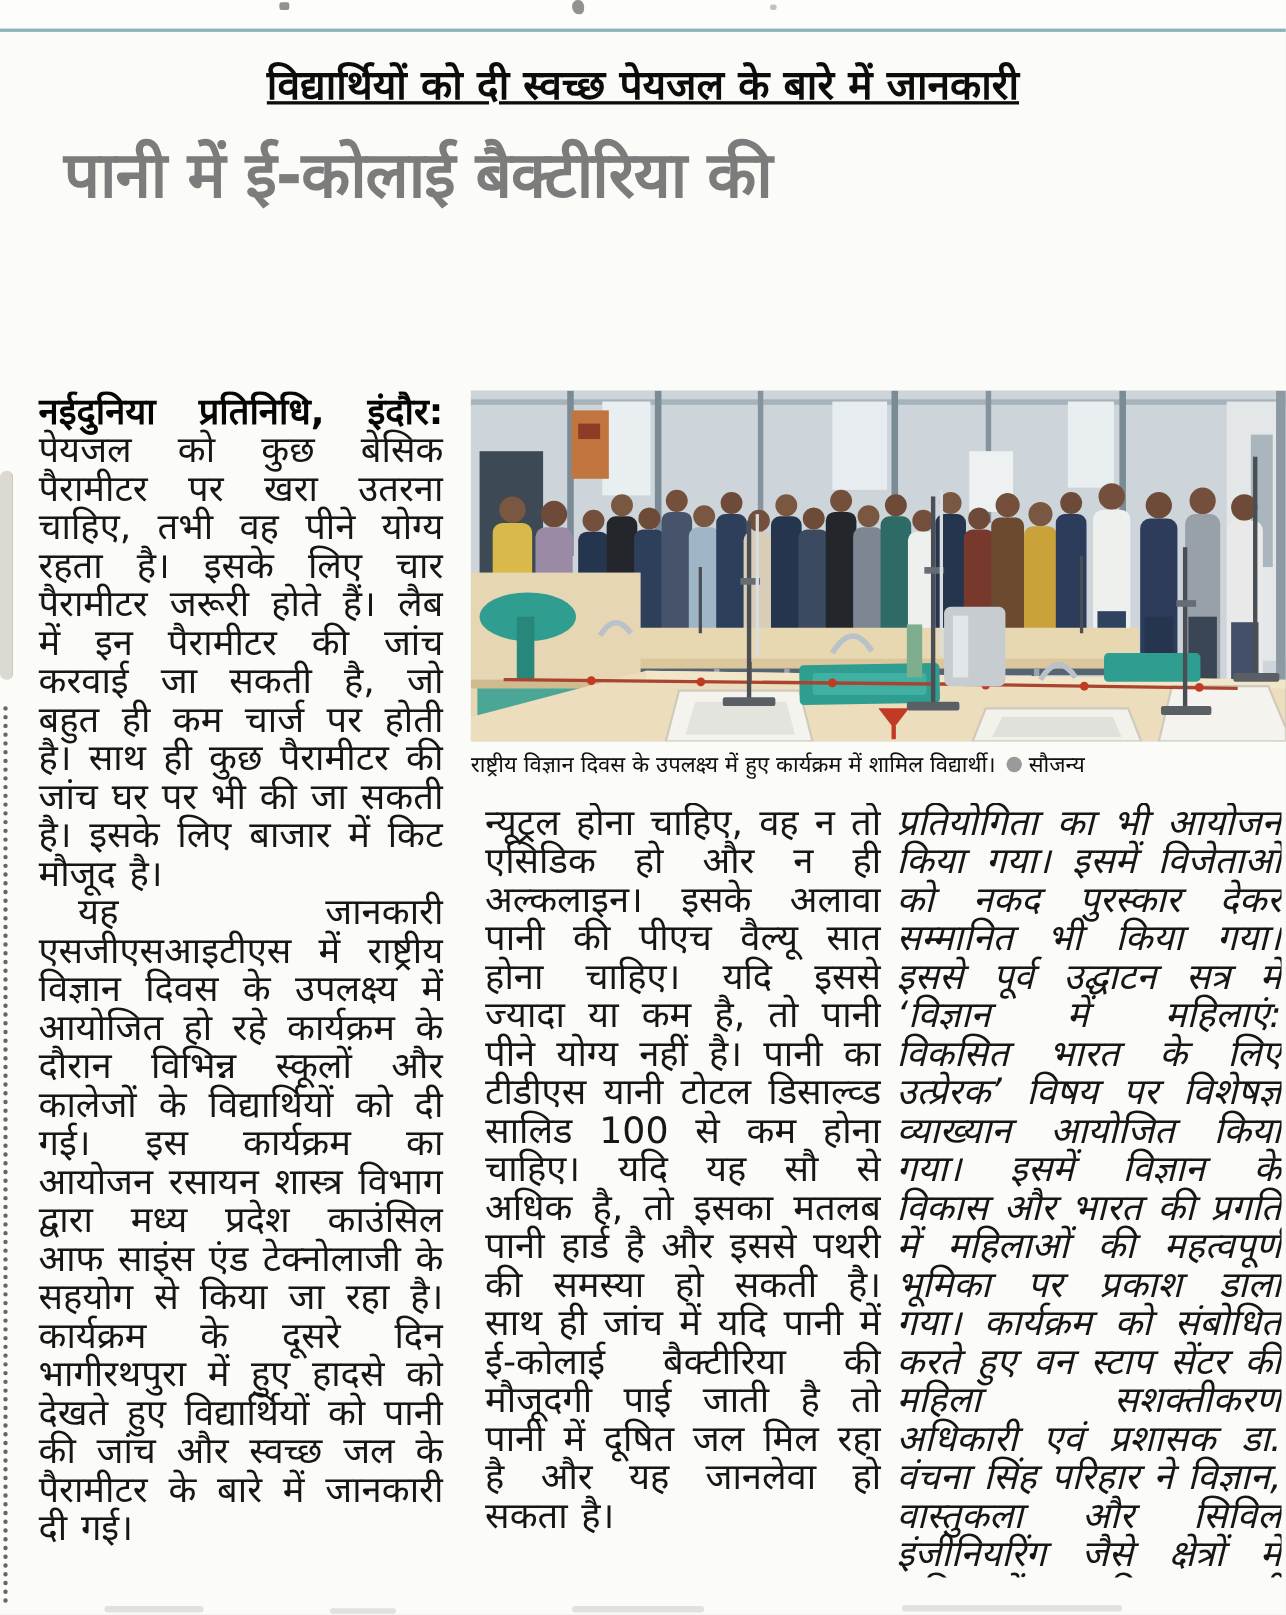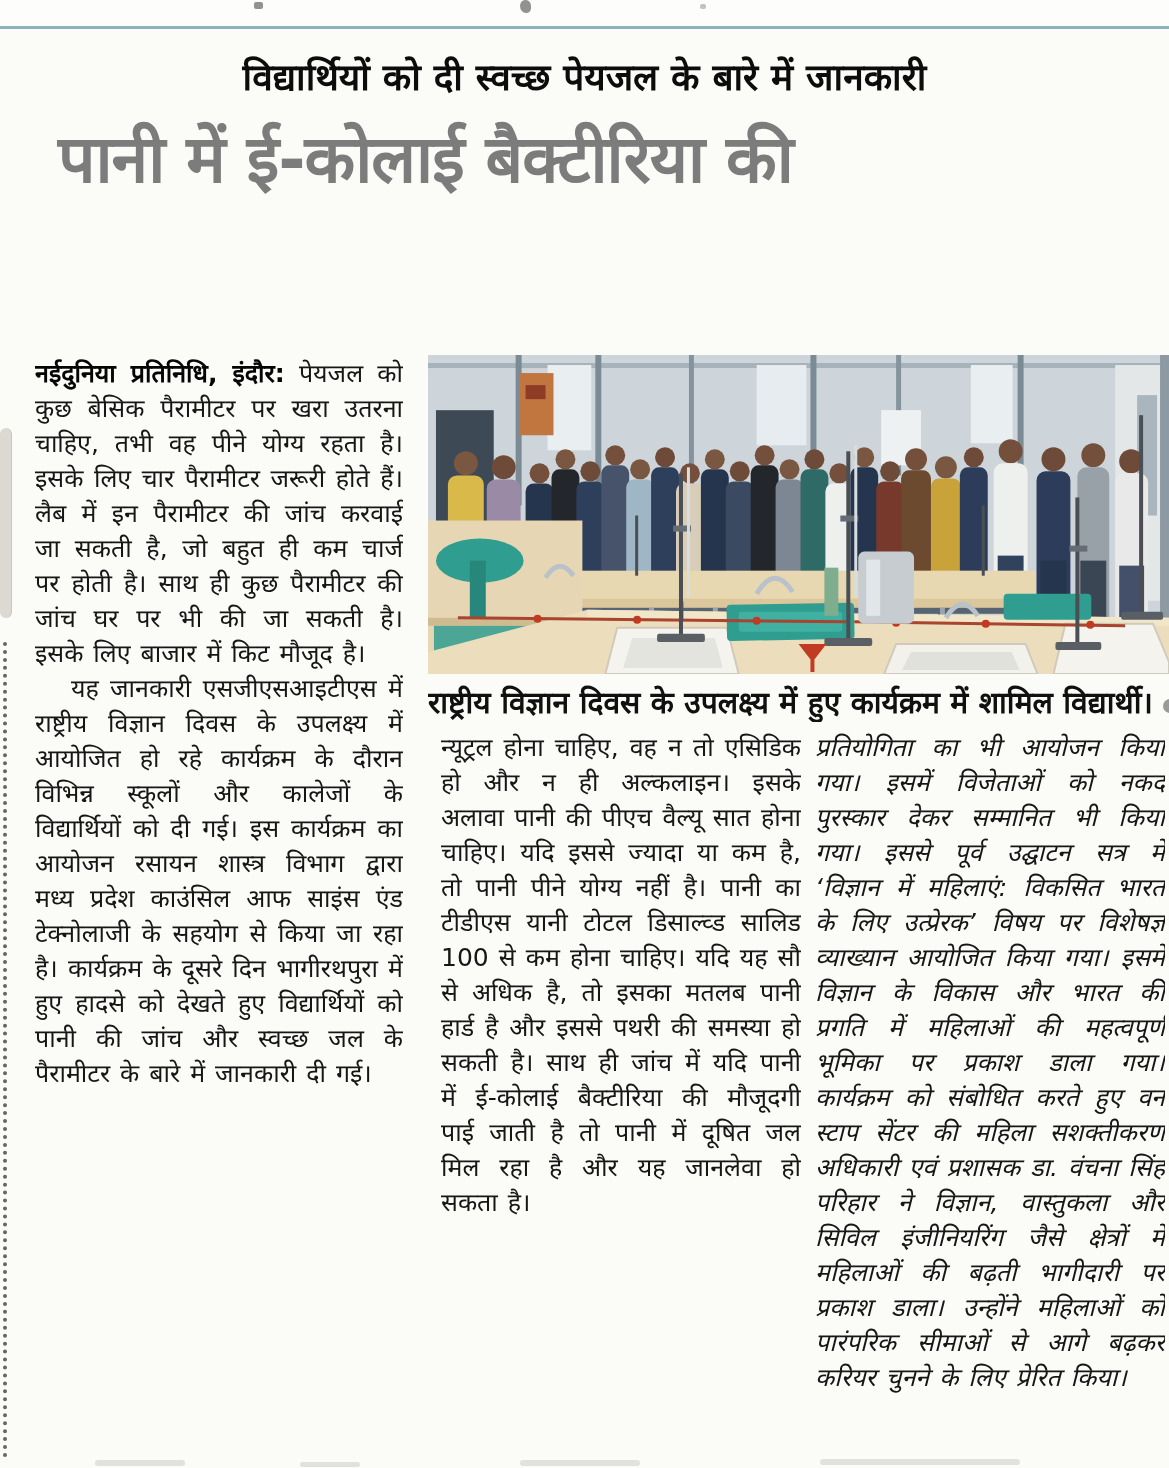--- a/index.html
+++ b/index.html
@@ -20,60 +20,61 @@
   .frag{position:absolute;background:#3a3a3a;opacity:.55;border-radius:2px;}
   .frag1{left:254px;top:2px;width:9px;height:7px;}
   .frag2{left:520px;top:0;width:11px;height:13px;border-radius:50% 50% 40% 60%;}
   .frag3{left:700px;top:4px;width:6px;height:5px;opacity:.3;}
   
   .kicker{
     position:absolute;left:0;top:50px;width:1169px;
     text-align:center;
     font-size:37px;font-weight:800;color:#0c0c0c;
     letter-spacing:0;
+    text-decoration:underline;
   }
   
   .headline{
     position:absolute;left:58px;top:108px;width:1105px;margin:0;
-    font-size:66px;line-height:103px;font-weight:900;
+    font-size:58px;line-height:103px;font-weight:900;
     color:#7c7c7c;letter-spacing:-1px;
   }
   .hl-line{display:block;white-space:nowrap;}
   
   .edge-bar{
     position:absolute;left:0;top:428px;width:11px;height:190px;
     background:#dcd9d3;border-radius:6px;border-right:1px solid #c9c6c0;
   }
   .left-dotted{
     position:absolute;left:3px;top:642px;height:816px;width:0;
     border-left:4px dotted #4c4c4c;opacity:.85;
   }
   
   .col{
     position:absolute;
-    font-size:25px;line-height:35px;color:#161616;
+    font-size:33px;line-height:35px;color:#161616;
     text-align:justify;overflow:hidden;
     word-spacing:2px;
   }
   .col1{left:35px;top:356px;width:368px;height:1076px;}
   .col2{left:441px;top:730px;width:360px;height:704px;}
   .col3{left:815px;top:730px;width:350px;height:704px;font-style:italic;}
   .col p{margin:0;}
   .col p.indent{text-indent:36px;}
   .col p.cont{text-align-last:justify;}
   .lead{font-weight:800;color:#050505;}
   
   .photo-wrap{
     position:absolute;left:428px;top:355px;width:741px;height:319px;margin:0;
     background:#cdd5da;overflow:hidden;
   }
   .photo-wrap svg{display:block;width:100%;height:100%;}
   .caption{
     position:absolute;left:428px;top:681px;width:741px;
-    font-size:30px;font-weight:700;color:#101010;
+    font-size:20px;font-weight:400;color:#101010;
     white-space:nowrap;overflow:hidden;
   }
   .caption .bullet{
     display:inline-block;width:14px;height:14px;border-radius:50%;
     background:#9a9a9a;margin:0 6px 0 10px;
   }
   
   .smudge{position:absolute;background:#6f6f6f;opacity:.18;border-radius:4px;}
   .sm1{left:95px;top:1460px;width:90px;height:6px;}
   .sm2{left:300px;top:1462px;width:60px;height:5px;}

